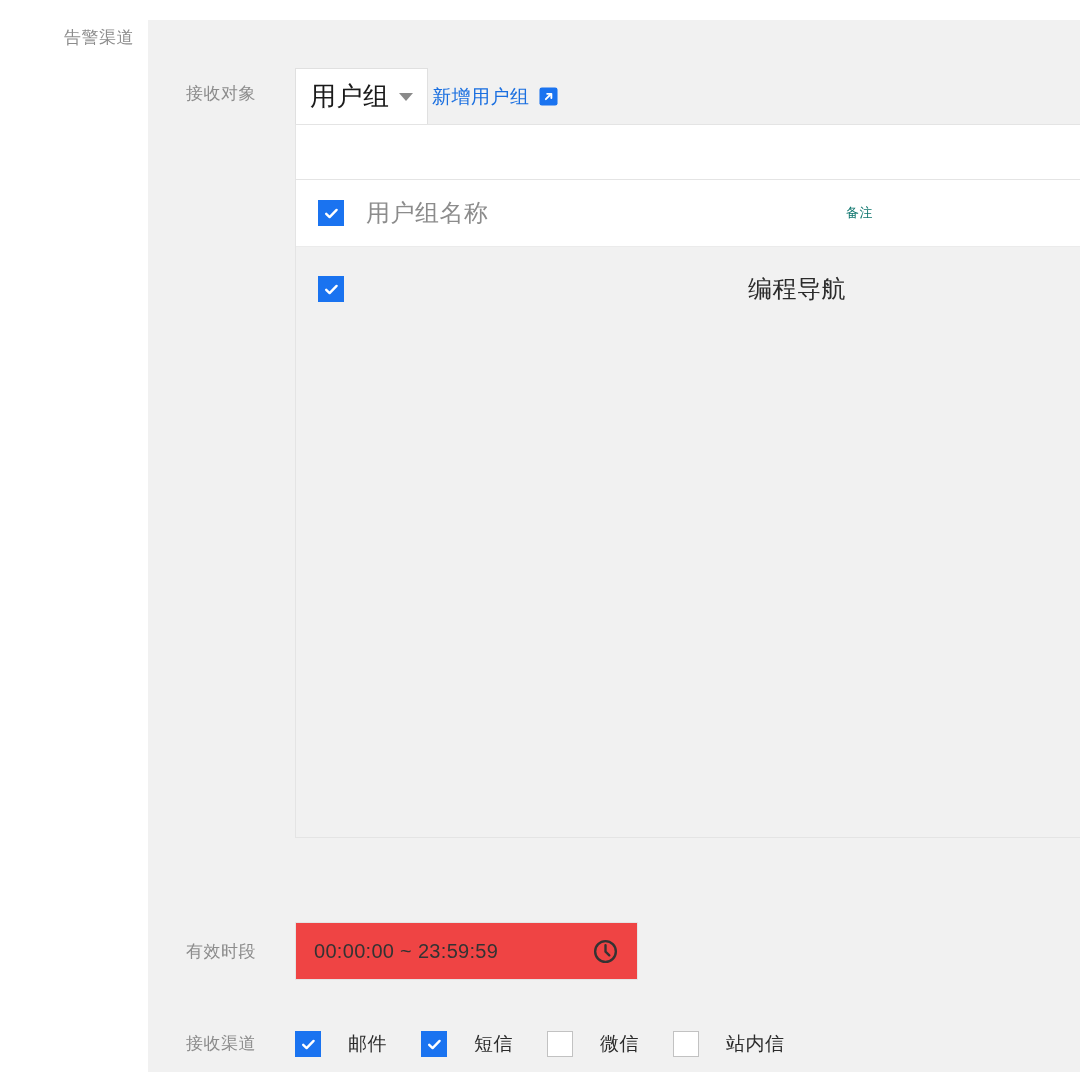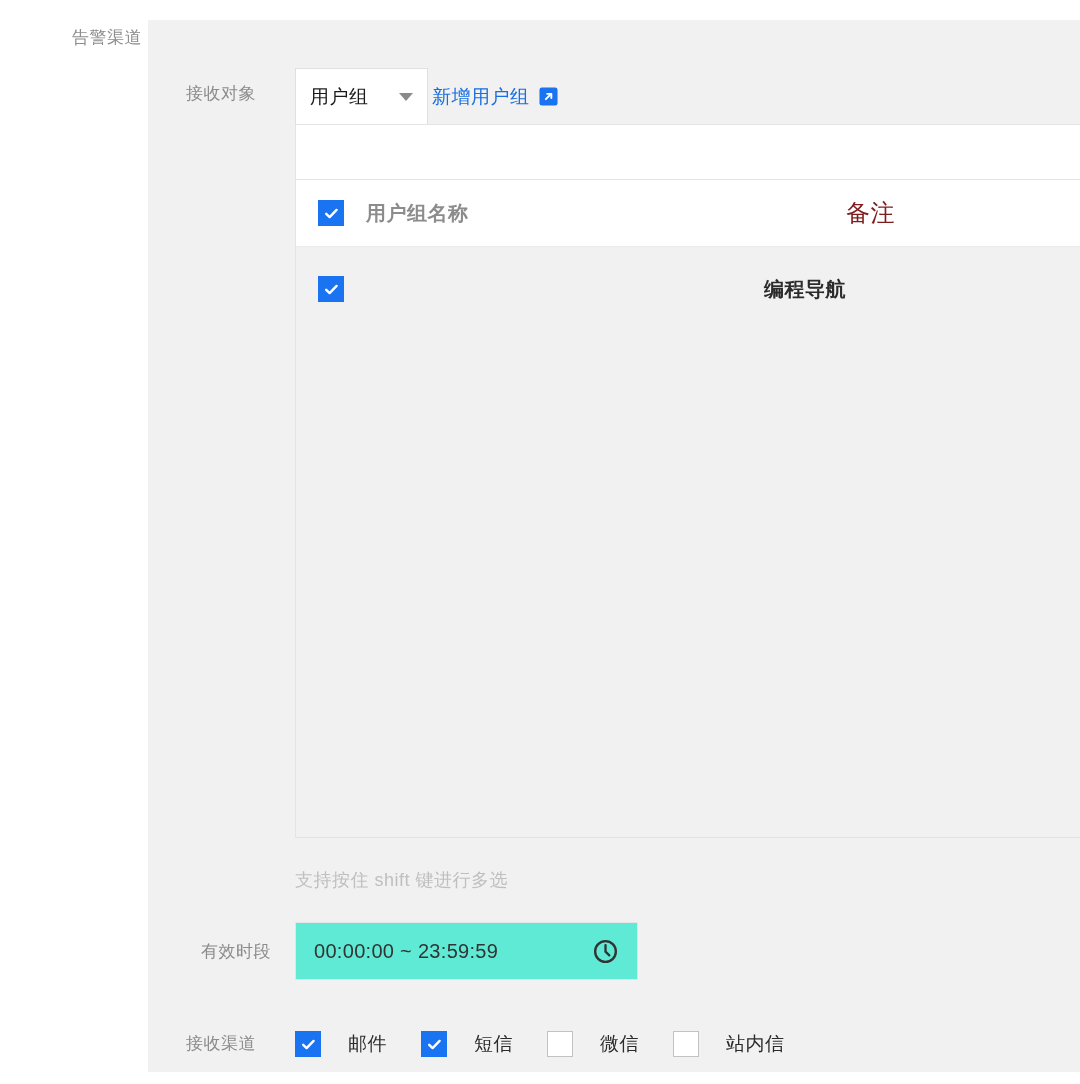--- a/index.html
+++ b/index.html
@@ -18,21 +18,21 @@
   
   .form-row {
     position: absolute;
     left: 0;
     top: 0;
     width: 1080px;
     height: 1084px;
   }
   .outer-label {
     position: absolute;
-    left: 16px;
+    left: 8px;
     top: 26px;
     width: 110px;
     text-align: right;
     font-size: 17px;
     color: #8c8c8c;
     letter-spacing: 0.5px;
     line-height: 24px;
     padding-left: 16px;
   }
 
@@ -73,21 +73,21 @@
     height: 57px;
     background: #ffffff;
     border: 1px solid #e0e0e0;
     box-sizing: border-box;
     display: flex;
     align-items: center;
     padding: 0 14px;
     cursor: pointer;
   }
   .select-value {
-    font-size: 19px;
+    font-size: 26px;
     color: #1a1a1a;
     letter-spacing: 0.5px;
     flex: 1;
   }
   .caret {
     width: 0;
     height: 0;
     border-left: 7px solid transparent;
     border-right: 7px solid transparent;
     border-top: 8px solid #8a8a8a;
@@ -168,29 +168,28 @@
     box-sizing: border-box;
   }
   .cell-check {
     width: 70px;
     display: flex;
     justify-content: center;
     align-items: center;
   }
   .cell-name {
     width: 480px;
-    font-size: 20px;
-    letter-spacing: 0.5px;
-    font-weight: bold;
+    font-size: 24px;
+    letter-spacing: 0.5px;
   }
   .thead-row .cell-name { color: #8c8c8c; }
   .tbody-row .cell-name { color: #2b2b2b; text-align: right; }
   .cell-note {
-    font-size: 24px;
-    color: #7f1d1d;
+    font-size: 13px;
+    color: #0f766e;
     letter-spacing: 0.5px;
   }
 
   
   .cb {
     width: 26px;
     height: 26px;
     box-sizing: border-box;
     display: inline-flex;
     align-items: center;
@@ -213,28 +212,28 @@
     position: absolute;
     left: 147px;
     top: 848px;
     font-size: 18px;
     color: #bfbfbf;
     letter-spacing: 0.5px;
   }
 
   
   .row-period { top: 902px; width: 932px; height: 62px; }
-  .row-period .inner-label { left: 15px; top: 18px; }
+  .row-period .inner-label { left: 0; top: 18px; }
   .time-box {
     position: absolute;
     left: 147px;
     top: 0;
     width: 343px;
     height: 58px;
-    background: #5eead4;
+    background: #ef4444;
     border: 1px solid #e4e4e4;
     box-sizing: border-box;
     display: flex;
     align-items: center;
     padding: 0 18px;
     cursor: pointer;
   }
   .time-value {
     flex: 1;
     font-size: 20px;
@@ -322,21 +321,20 @@
               </svg>
             </span>
           </div>
           <div class="cell-name">编程导航</div>
           <div class="cell-note"></div>
         </div>
 
       </div>
     </div>
 
-    <div class="helper-text">支持按住 shift 键进行多选</div>
 
     <div class="inner-row row-period">
       <div class="inner-label">有效时段</div>
       <div class="time-box">
         <span class="time-value">00:00:00 ~ 23:59:59</span>
         <svg class="clock-icon" viewBox="0 0 24 24">
           <circle cx="12" cy="12" r="9.2" fill="none" stroke="#333333" stroke-width="2.1"></circle>
           <path d="M12 6.3 L12 12.2 L15.4 15.4" fill="none" stroke="#333333" stroke-width="2.1" stroke-linecap="round" stroke-linejoin="round"></path>
         </svg>
       </div>

